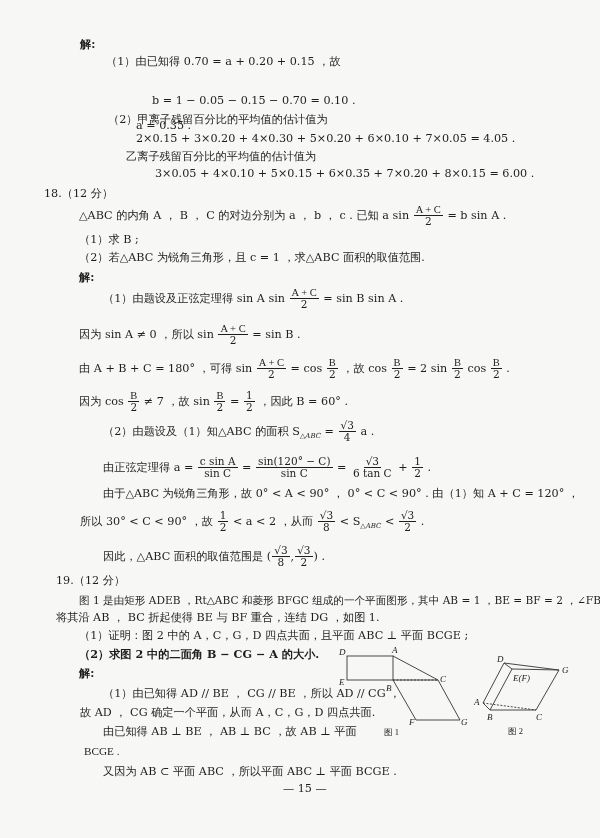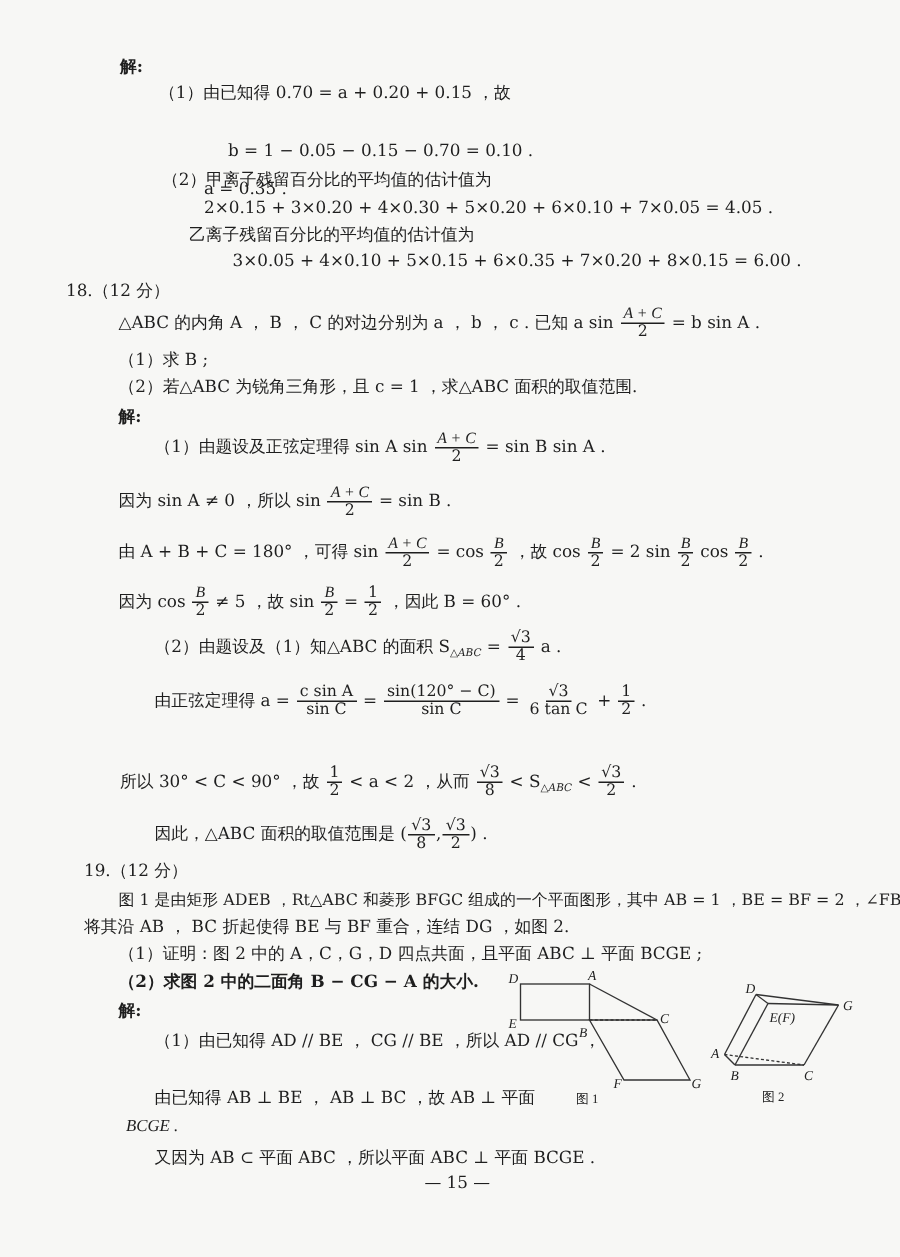--- a/index.html
+++ b/index.html
@@ -8,21 +8,21 @@
     background:#f7f7f5;
     font-family:"DejaVu Serif", "Liberation Serif", serif;
     color:#1e1e1e;
     position:relative;
   }
   .page { position:absolute; left:0; top:0; width:600px; height:838px; }
   .ln {
     position:absolute; white-space:nowrap;
     font-size:11.2px; line-height:14px;
   }
-  .i { font-style:italic; font-family:"Liberation Serif","DejaVu Serif",serif; }
+  .i { font-family:"Liberation Serif","DejaVu Serif",serif; }
   .frac { display:inline-flex; flex-direction:column; align-items:center; vertical-align:middle; margin:0 1px; line-height:11px; font-size:10.5px; }
   .frac .num { border-bottom:1px solid #1e1e1e; padding:0 2px; }
   .frac .den { padding:0 2px; }
   .sub { font-size:7px; vertical-align:-3px; font-style:italic; }
   .bold { font-weight:bold; }
   svg text { font-family:"Liberation Serif","DejaVu Serif",serif; font-style:italic; font-size:9px; fill:#222; }
   svg .cap { font-style:normal; font-size:8.5px; }
 </style>
 </head>
 <body>
@@ -97,21 +97,21 @@
       </span>
     <span>.</span>
   </div>
 
   <div class="ln" style="left:79px;top:390px;">
     <span>因为 cos</span>
     <span class="frac">
         <span class="num i">B</span>
         <span class="den">2</span>
       </span>
-    <span>≠ 5 ，故 sin</span>
+    <span>≠ 7 ，故 sin</span>
     <span class="frac">
         <span class="num i">B</span>
         <span class="den">2</span>
       </span>
     <span>=</span>
     <span class="frac">
         <span class="num">1</span>
         <span class="den">2</span>
       </span>
     <span>，因此 B = 60° .</span>
@@ -144,20 +144,21 @@
         <span class="den">6 tan C</span>
       </span>
     <span>+</span>
     <span class="frac">
         <span class="num">1</span>
         <span class="den">2</span>
       </span>
     <span>.</span>
   </div>
 
+  <div class="ln" style="left:103px;top:487px;">由于△ABC 为锐角三角形，故 0° &lt; A &lt; 90° ， 0° &lt; C &lt; 90° . 由（1）知 A + C = 120° ，</div>
 
   <div class="ln" style="left:80px;top:510px;">
     <span>所以 30° &lt; C &lt; 90° ，故</span>
     <span class="frac">
         <span class="num">1</span>
         <span class="den">2</span>
       </span>
     <span>&lt; a &lt; 2 ，从而</span>
     <span class="frac">
         <span class="num">√3</span>
@@ -177,25 +178,26 @@
         <span class="num">√3</span>
         <span class="den">8</span>
       </span><span>,</span><span class="frac">
         <span class="num">√3</span>
         <span class="den">2</span>
       </span><span>) .</span>
   </div>
 
   <div class="ln" style="left:56px;top:574px;">19.（12 分）</div>
   <div class="ln" style="left:79px;top:593px;font-size:10.6px;">图 1 是由矩形 ADEB ，Rt△ABC 和菱形 BFGC 组成的一个平面图形，其中 AB = 1 ，BE = BF = 2 ，∠FBC = 60° .</div>
-  <div class="ln" style="left:56px;top:611px;">将其沿 AB ， BC 折起使得 BE 与 BF 重合，连结 DG ，如图 2.</div>
+  <div class="ln" style="left:56px;top:611px;">将其沿 AB ， BC 折起使得 BE 与 BF 重合，连结 DG ，如图 1.</div>
   <div class="ln" style="left:79px;top:629px;">（1）证明：图 2 中的 A，C，G，D 四点共面，且平面 ABC ⊥ 平面 BCGE ;</div>
   <div class="ln" style="left:79px;top:647px;font-weight:bold;">（2）求图 2 中的二面角 B − CG − A 的大小.</div>
   <div class="ln bold" style="left:79px;top:666px;">解:</div>
   <div class="ln" style="left:103px;top:687px;">（1）由已知得 AD // BE ， CG // BE ，所以 AD // CG ，</div>
+  <div class="ln" style="left:80px;top:706px;">故 AD ， CG 确定一个平面，从而 A，C，G，D 四点共面.</div>
   <div class="ln" style="left:103px;top:725px;">由已知得 AB ⊥ BE ， AB ⊥ BC ，故 AB ⊥ 平面</div>
   <div class="ln i" style="left:84px;top:744px;">BCGE .</div>
   <div class="ln" style="left:103px;top:765px;">又因为 AB ⊂ 平面 ABC ，所以平面 ABC ⊥ 平面 BCGE .</div>
 
   <svg style="position:absolute;left:330px;top:640px;" width="140" height="100">
     <g stroke="#333" stroke-width="0.9" fill="none">
       <rect x="17" y="16" width="46" height="24"></rect>
       <line x1="63" y1="16" x2="108" y2="40"></line>
       <line x1="63" y1="40" x2="108" y2="40" stroke-dasharray="2,1.5"></line>
       <polygon points="63,40 108,40 130,80 86,80"></polygon>

